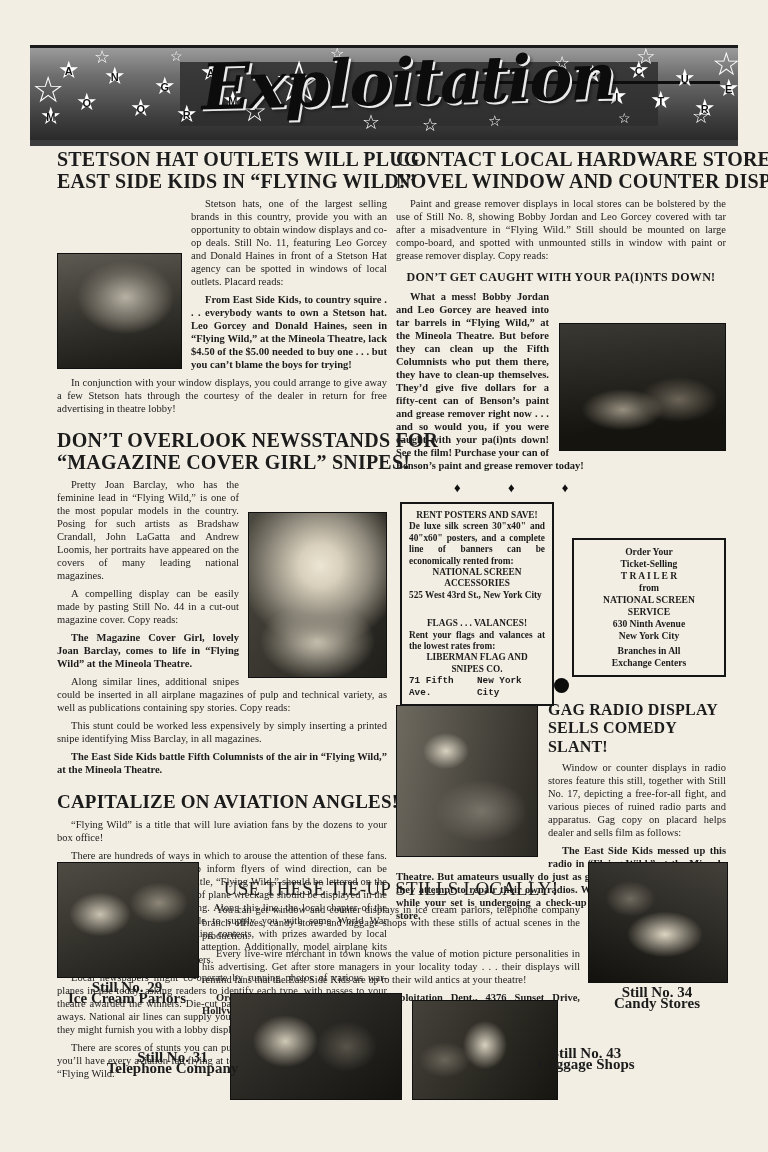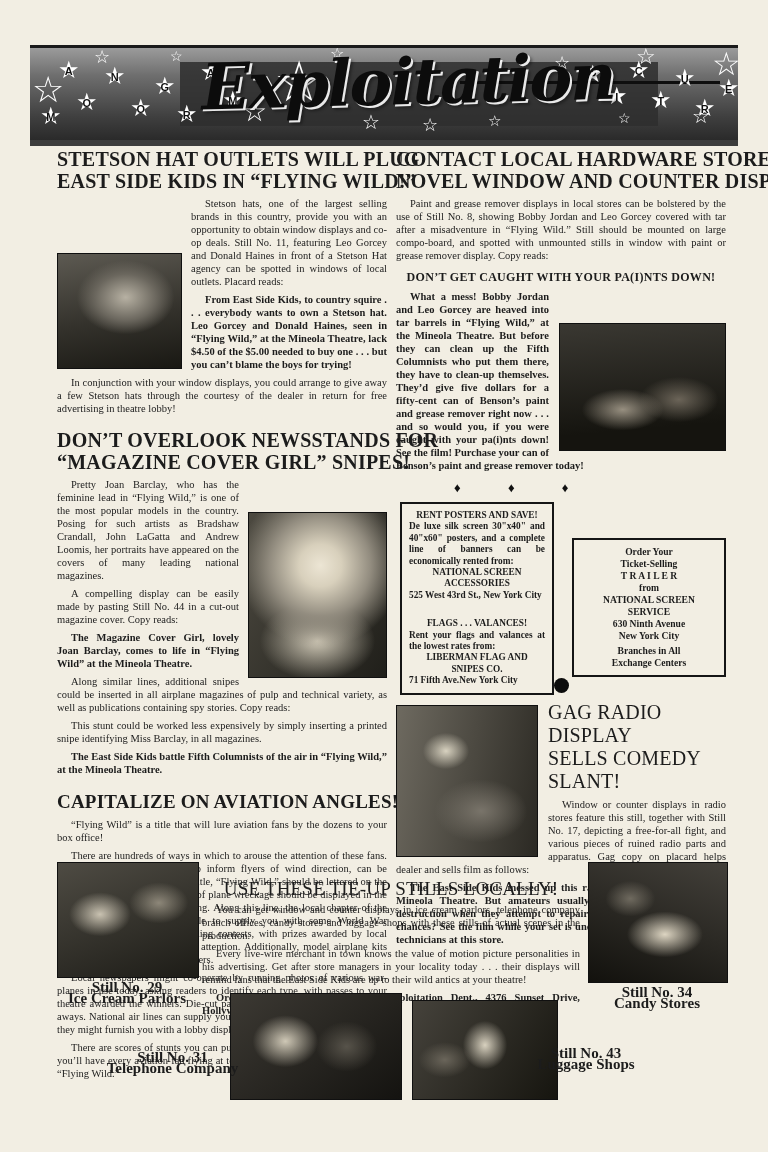--- a/index.html
+++ b/index.html
@@ -44,25 +44,25 @@
       background:radial-gradient(ellipse 30% 22% at 35% 30%,#d8d2c0 0%,rgba(0,0,0,0) 55%),
                  radial-gradient(ellipse 55% 35% at 60% 70%,#79746a 0%,rgba(0,0,0,0) 60%),
                  linear-gradient(100deg,#6e6a60 0%,#2b2923 100%);}
   .subhead{font-weight:700;font-size:12px;text-align:center;margin:8px 0 2px 0;letter-spacing:.3px;}
   .diamonds{font-size:13px;letter-spacing:22px;margin:8px 0 4px 58px;color:#111;}
   .adrow{position:relative;height:168px;margin-top:4px;}
   .adbox{position:absolute;border:2px solid #151515;background:#f2eee3;
          font-size:9.3px;line-height:11.4px;padding:6px 7px;font-weight:700;}
   .adbox .c{text-align:center;}
   .adbox .j{text-align:justify;}
-  .adbox .sp{display:flex;justify-content:flex-start;}
+  .adbox .sp{display:flex;justify-content:flex-start;font-family:Liberation Mono, monospace;}
   .box-posters{left:4px;top:2px;width:136px;}
   .box-trailer{left:176px;top:38px;width:136px;font-size:9.6px;line-height:12px;}
   .dot{width:15px;height:15px;border-radius:50%;background:#0c0c0c;margin:10px 0 8px 158px;}
-  .gag-hl{font-weight:400;font-size:20px;line-height:1.15;letter-spacing:.2px;}
+  .gag-hl{font-weight:700;font-size:16px;line-height:1.15;letter-spacing:.2px;}
   
   .tie-head{font-weight:400;font-size:19px;text-align:center;letter-spacing:.2px;}
   .cap{position:absolute;font-size:15px;font-weight:700;line-height:11px;text-align:center;}
   .abs{position:absolute;}
   .ph-icecream{background:radial-gradient(ellipse 40% 35% at 30% 45%,#c9c2b1 0%,rgba(0,0,0,0) 55%),
                radial-gradient(ellipse 35% 30% at 72% 35%,#8d8779 0%,rgba(0,0,0,0) 60%),
                linear-gradient(160deg,#4e4b43 0%,#1d1c17 100%);}
   .ph-candy{background:radial-gradient(ellipse 50% 35% at 55% 60%,#ddd5c2 0%,rgba(0,0,0,0) 55%),
             radial-gradient(ellipse 30% 25% at 30% 30%,#6f6a5f 0%,rgba(0,0,0,0) 60%),
             linear-gradient(200deg,#43403a 0%,#12110d 100%);}

